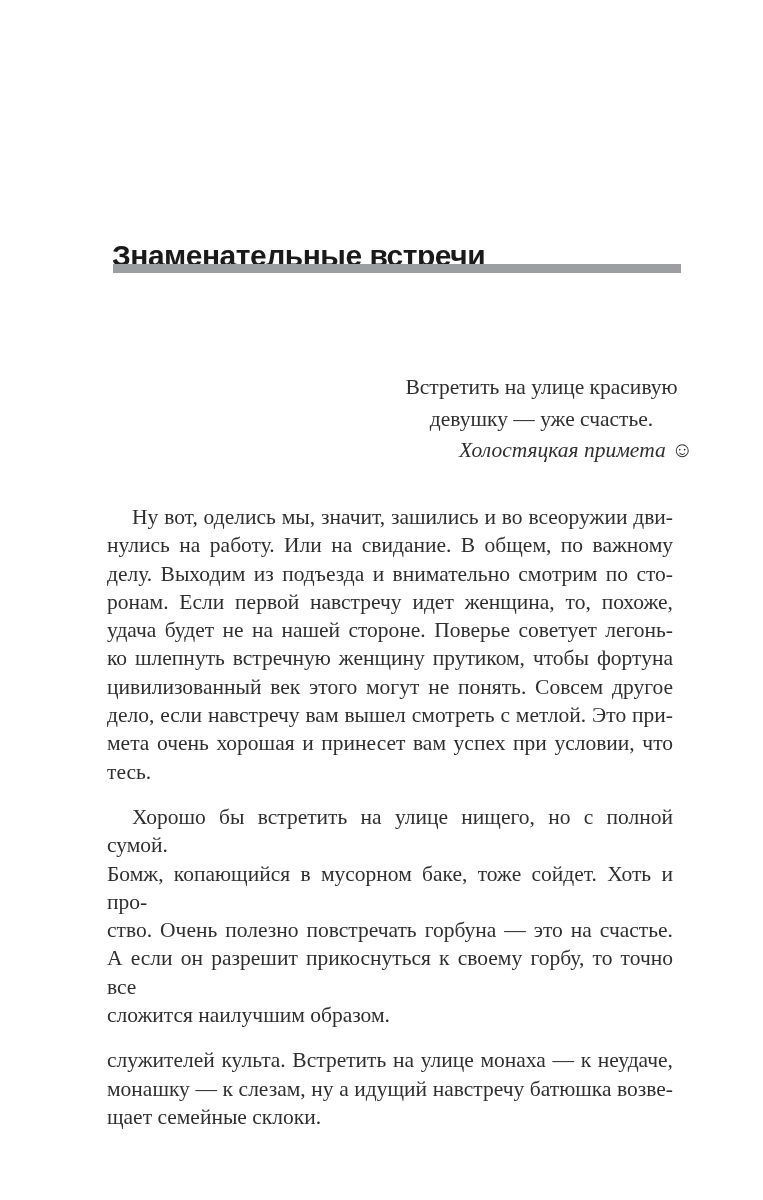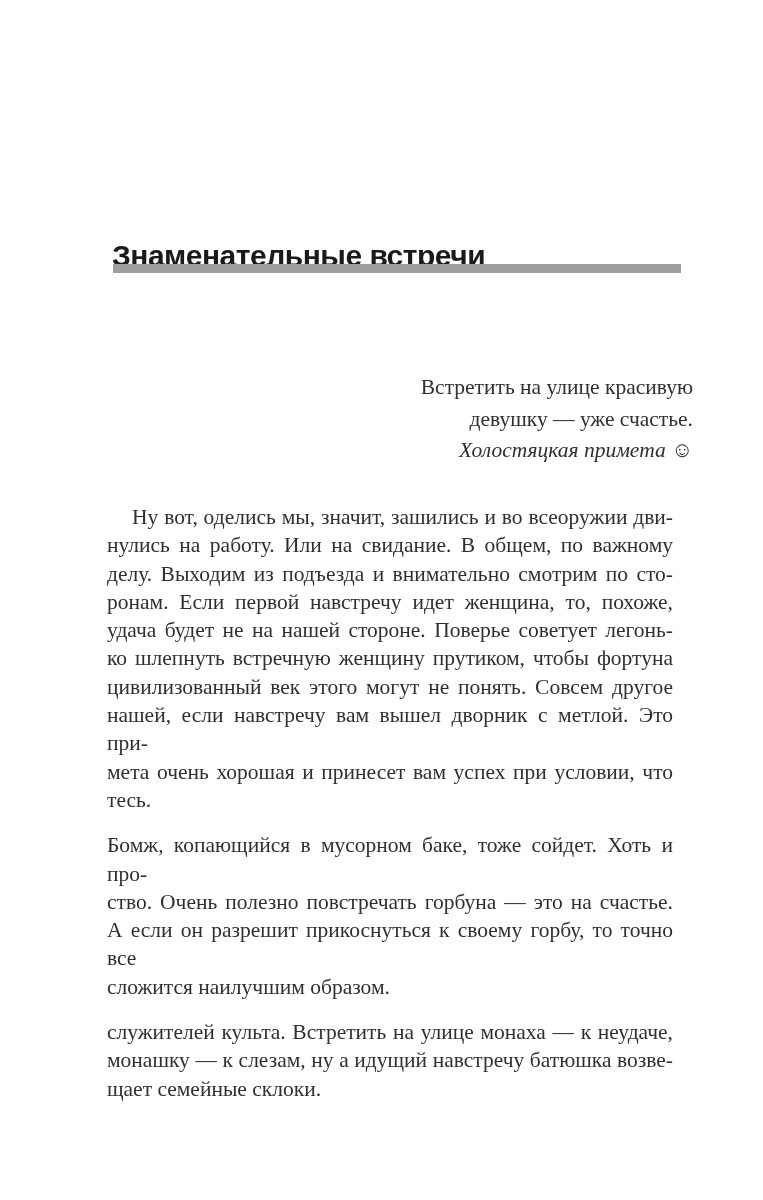--- a/index.html
+++ b/index.html
@@ -38,21 +38,21 @@
   .epigraph {
     position: absolute;
     left: 390px;
     top: 372px;
     width: 303px;
     font-size: 21.5px;
     line-height: 31.5px;
     color: #2f2f2f;
   }
   .epigraph-line {
-    text-align: right;
+    text-align: center;
     white-space: nowrap;
   }
   .epigraph-attribution {
     text-align: right;
     font-style: italic;
     white-space: nowrap;
   }
   .epigraph-attribution .smiley {
     font-style: normal;
   }
@@ -96,25 +96,26 @@
 
   <div class="body-text">
       <div class="paragraph">
         <div class="line first">Ну вот, оделись мы, значит, зашились и во всеоружии дви-</div>
         <div class="line">нулись на работу. Или на свидание. В общем, по важному</div>
         <div class="line">делу. Выходим из подъезда и внимательно смотрим по сто-</div>
         <div class="line">ронам. Если первой навстречу идет женщина, то, похоже,</div>
         <div class="line">удача будет не на нашей стороне. Поверье советует легонь-</div>
         <div class="line">ко шлепнуть встречную женщину прутиком, чтобы фортуна</div>
         <div class="line">цивилизованный век этого могут не понять. Совсем другое</div>
-        <div class="line">нашей, если навстречу вам вышел дворник с метлой. Это при-</div>
+        <div class="line">дело, если навстречу вам вышел смотреть с метлой. Это при-</div>
         <div class="line">мета очень хорошая и принесет вам успех при условии, что</div>
         <div class="line last">тесь.</div>
       </div>
       <div class="paragraph">
+        <div class="line first">Хорошо бы встретить на улице нищего, но с полной сумой.</div>
         <div class="line">Бомж, копающийся в мусорном баке, тоже сойдет. Хоть и про-</div>
         <div class="line">ство. Очень полезно повстречать горбуна — это на счастье.</div>
         <div class="line">А если он разрешит прикоснуться к своему горбу, то точно все</div>
         <div class="line last">сложится наилучшим образом.</div>
       </div>
       <div class="paragraph">
         <div class="line">служителей культа. Встретить на улице монаха — к неудаче,</div>
         <div class="line">монашку — к слезам, ну а идущий навстречу батюшка возве-</div>
         <div class="line last">щает семейные склоки.</div>
       </div>

